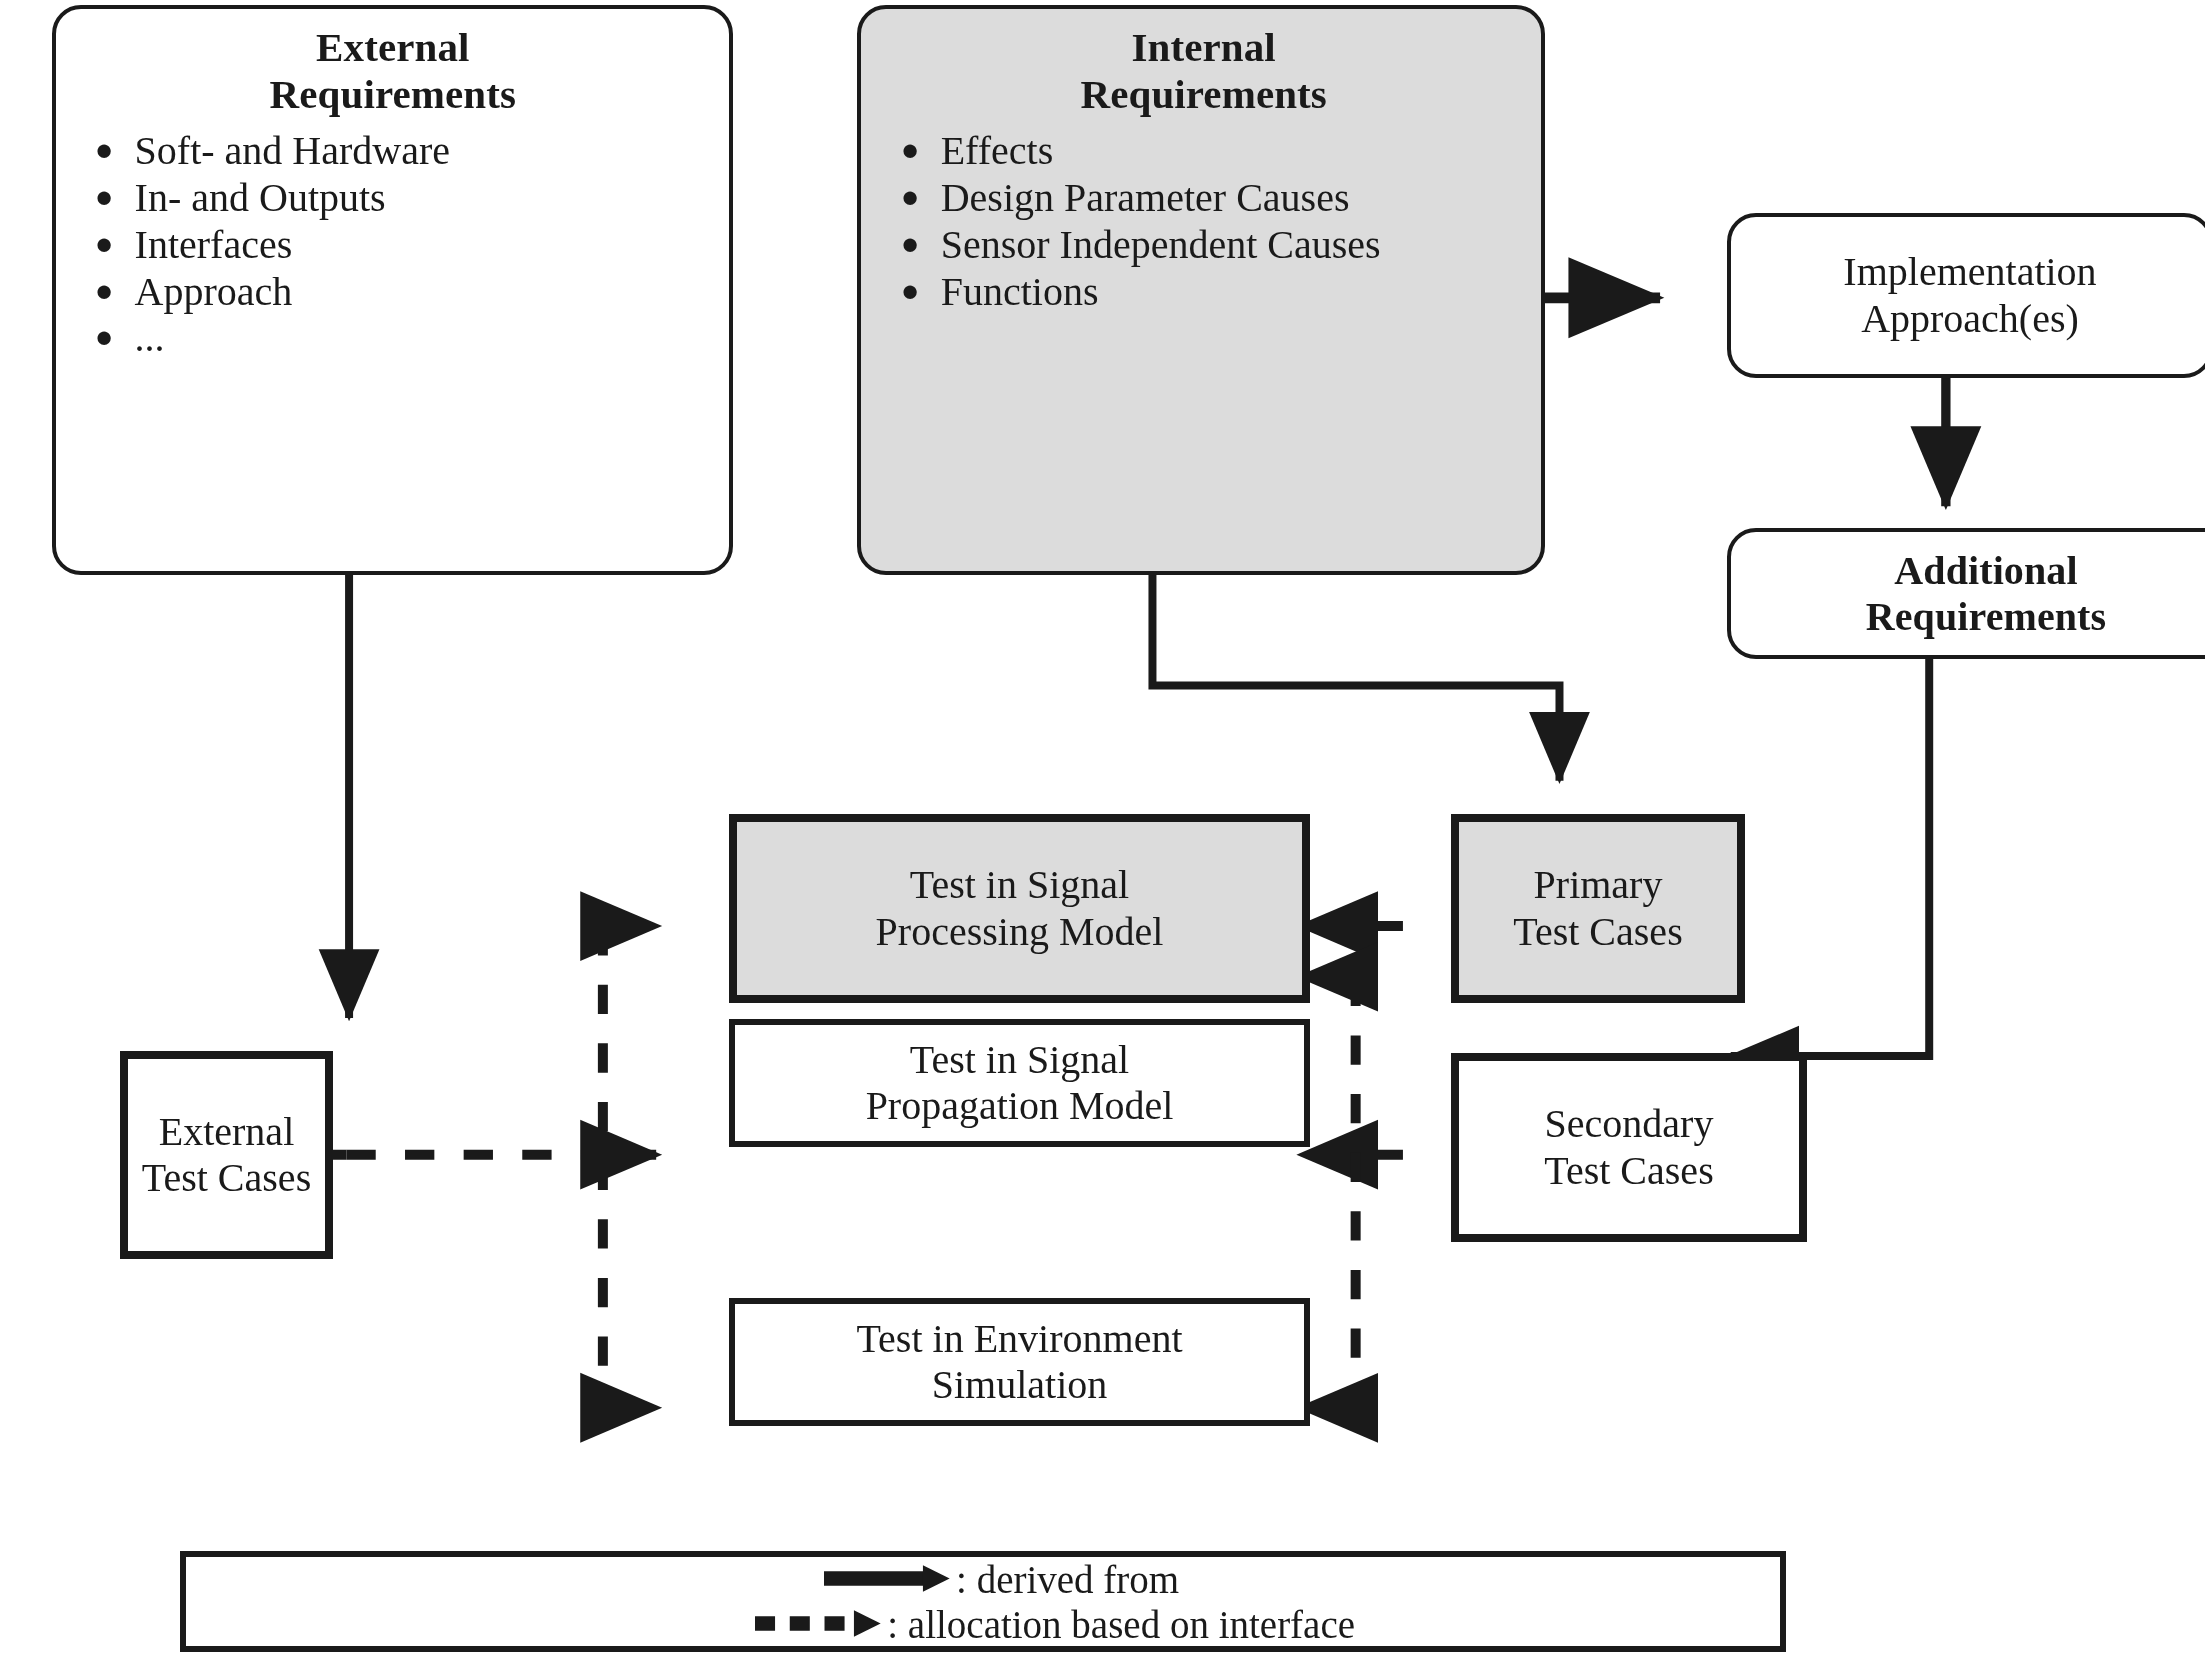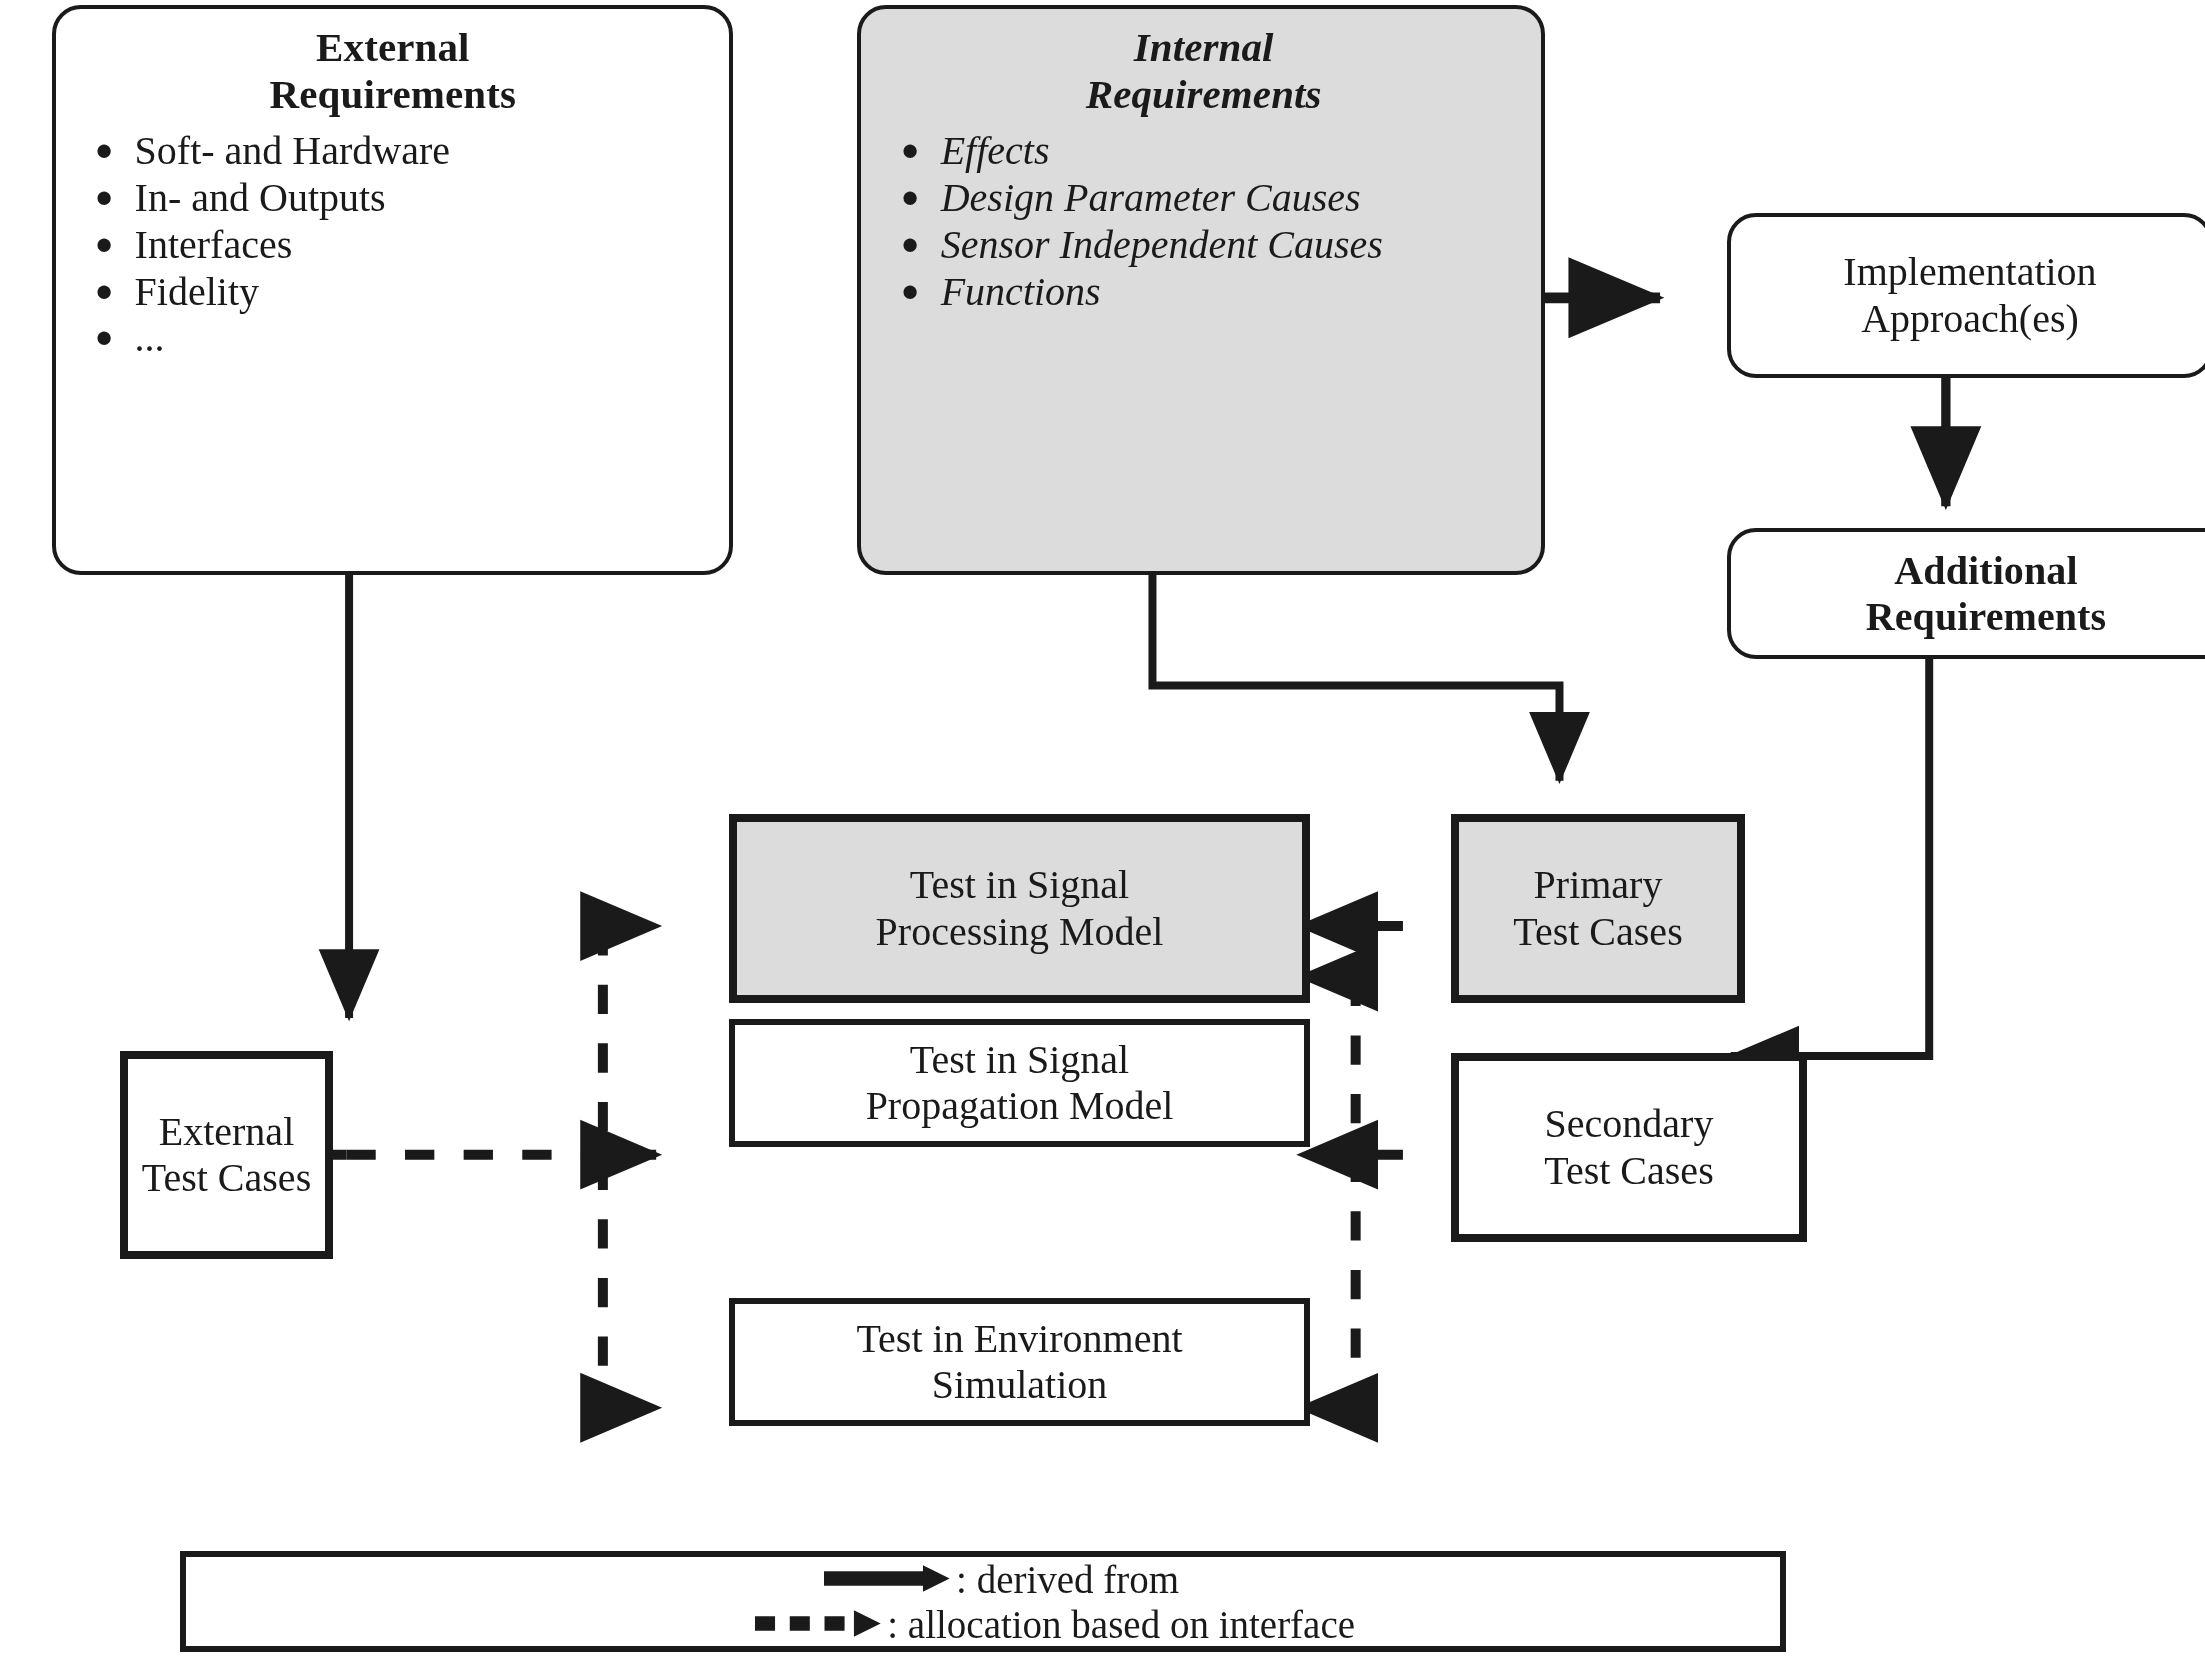--- a/index.html
+++ b/index.html
@@ -79,30 +79,30 @@
       <li>
           <span class="bul">●</span>
           <span class="txt">In- and Outputs</span>
         </li>
       <li>
           <span class="bul">●</span>
           <span class="txt">Interfaces</span>
         </li>
       <li>
           <span class="bul">●</span>
-          <span class="txt">Fidelity</span>
+          <span class="txt">Approach</span>
         </li>
       <li>
           <span class="bul">●</span>
           <span class="txt">...</span>
         </li>
     </ul>
   </div>
 
-  <div class="node rounded gray" style="left:814px;top:5.3px;width:688px;height:570px;justify-content:flex-start;padding:14.7px 13.3px 0 18.7px;font-style:italic;">
+  <div class="node rounded gray" style="left:814px;top:5.3px;width:688px;height:570px;justify-content:flex-start;padding:14.7px 13.3px 0 18.7px;">
     <div class="title">
       <div>Internal</div>
       <div>Requirements</div>
     </div>
     <ul class="blist">
       <li>
           <span class="bul">●</span>
           <span class="txt">Effects</span>
         </li>
       <li>

